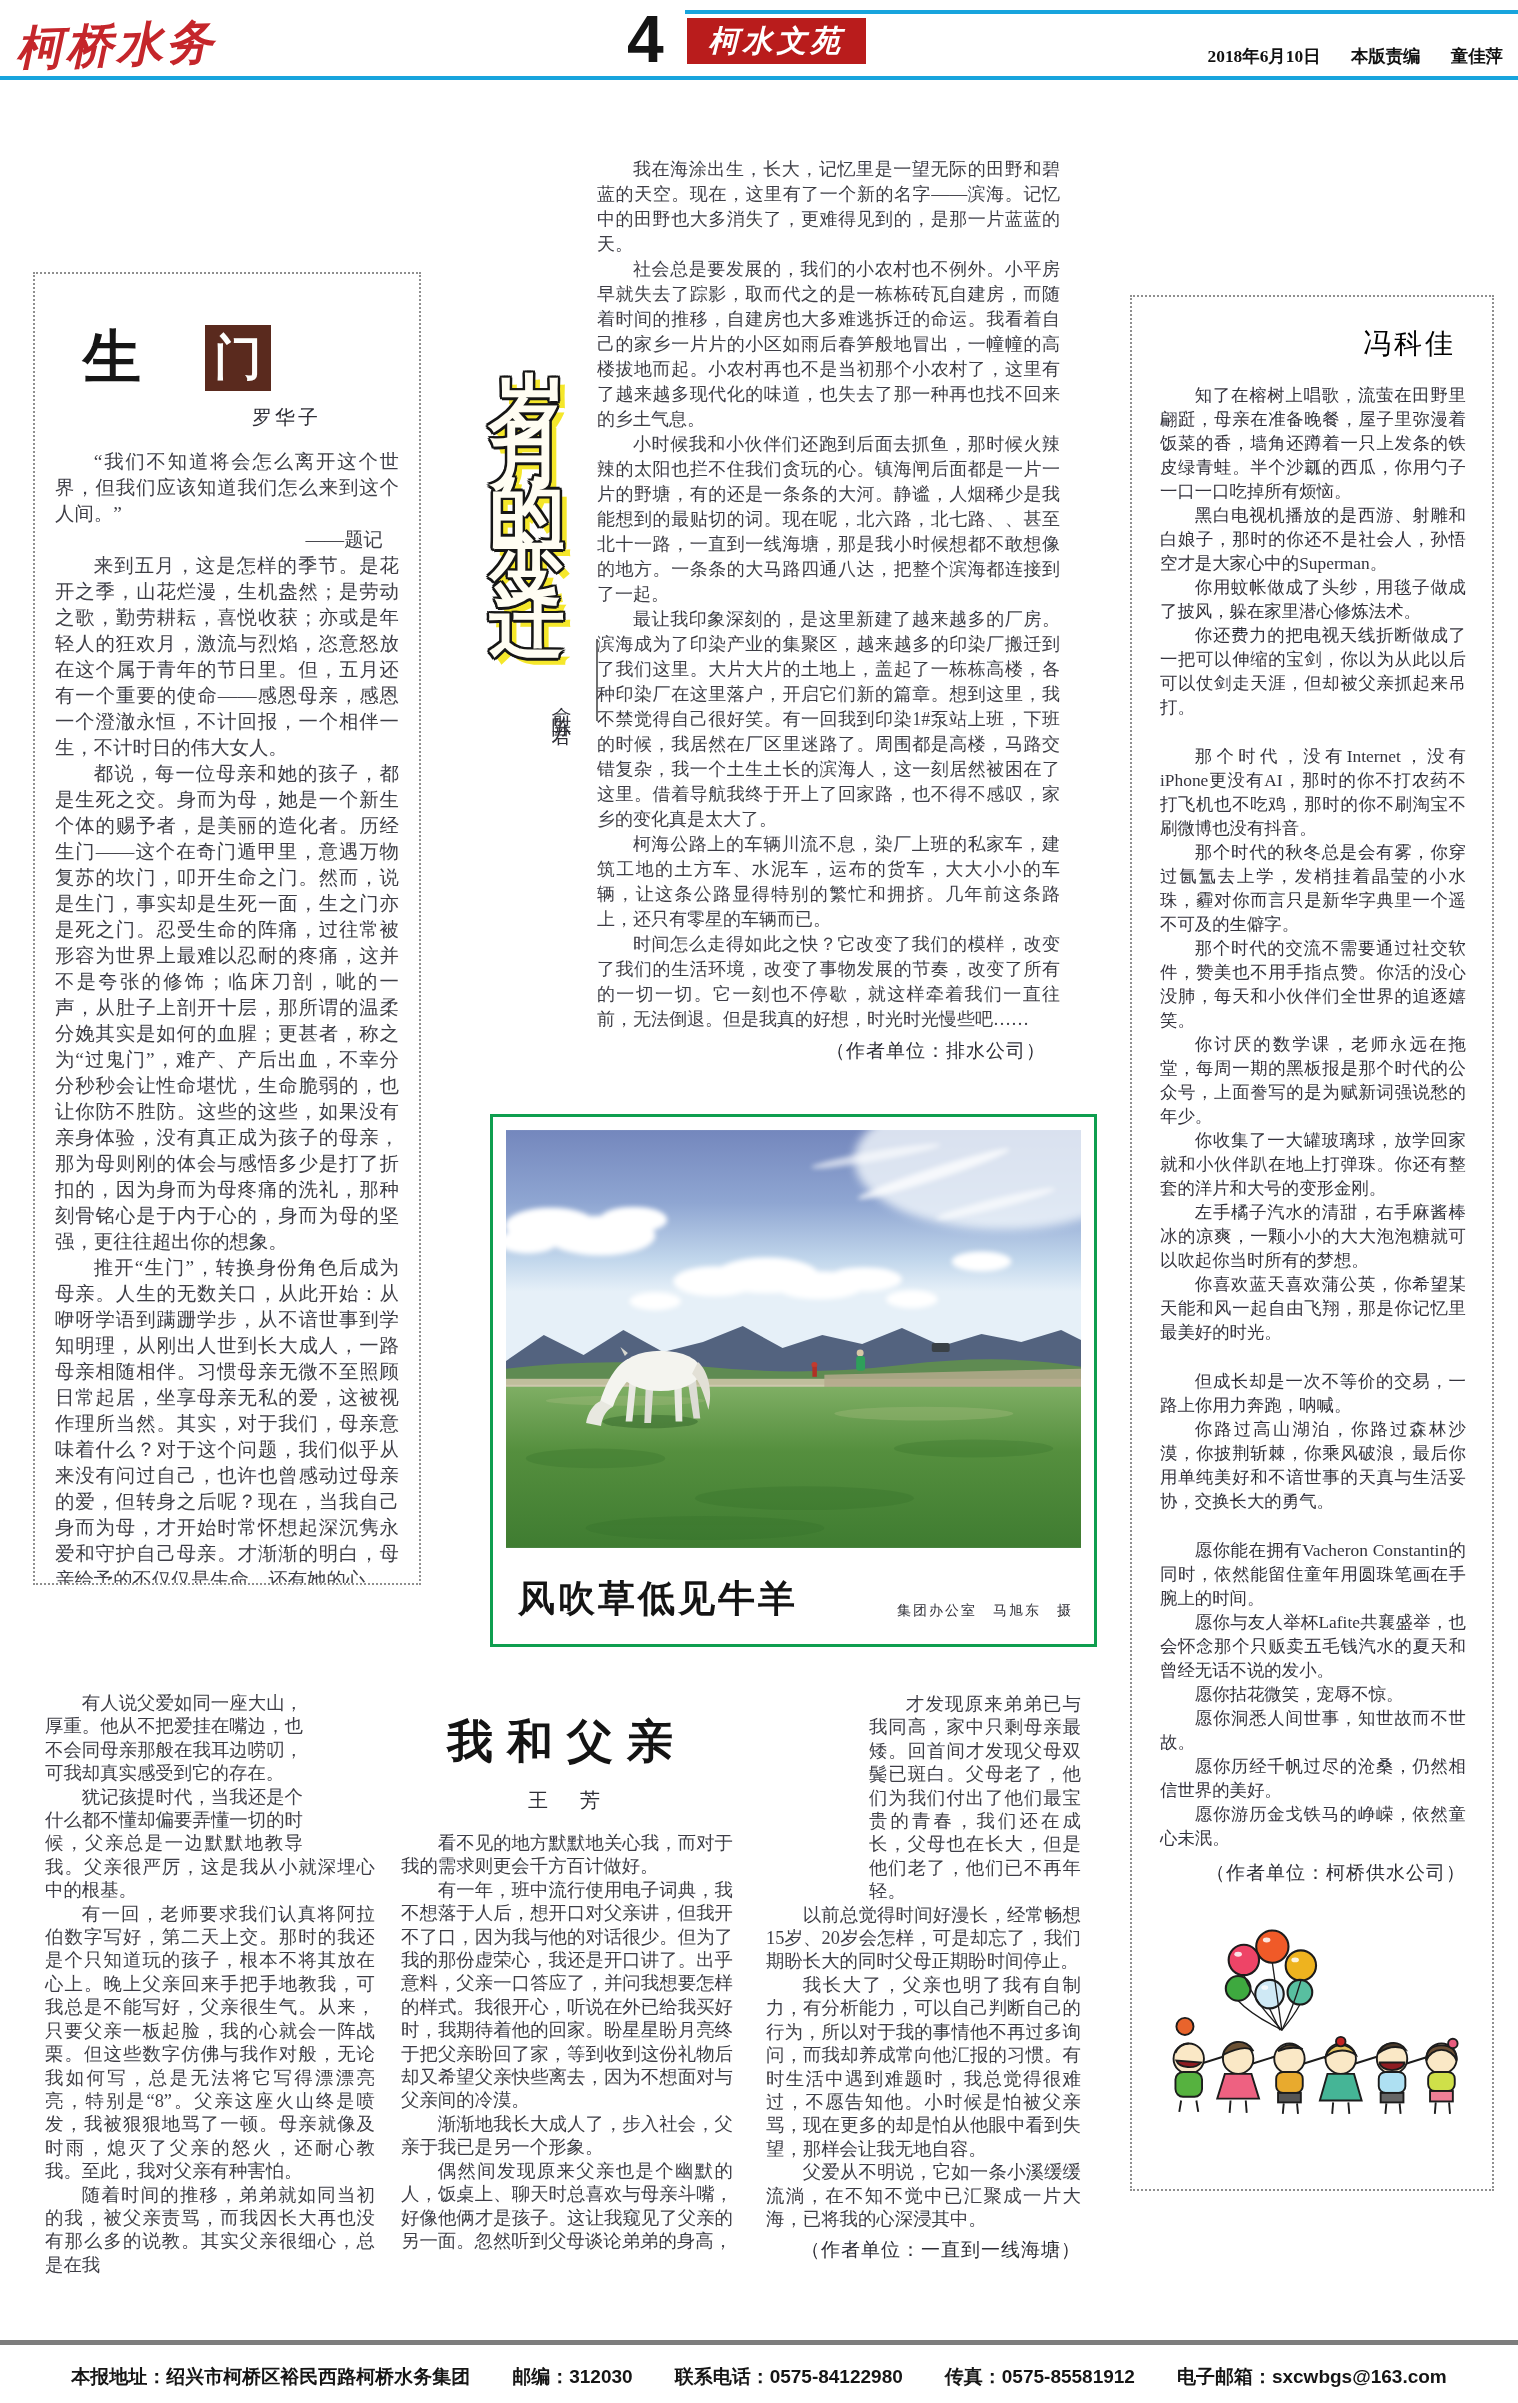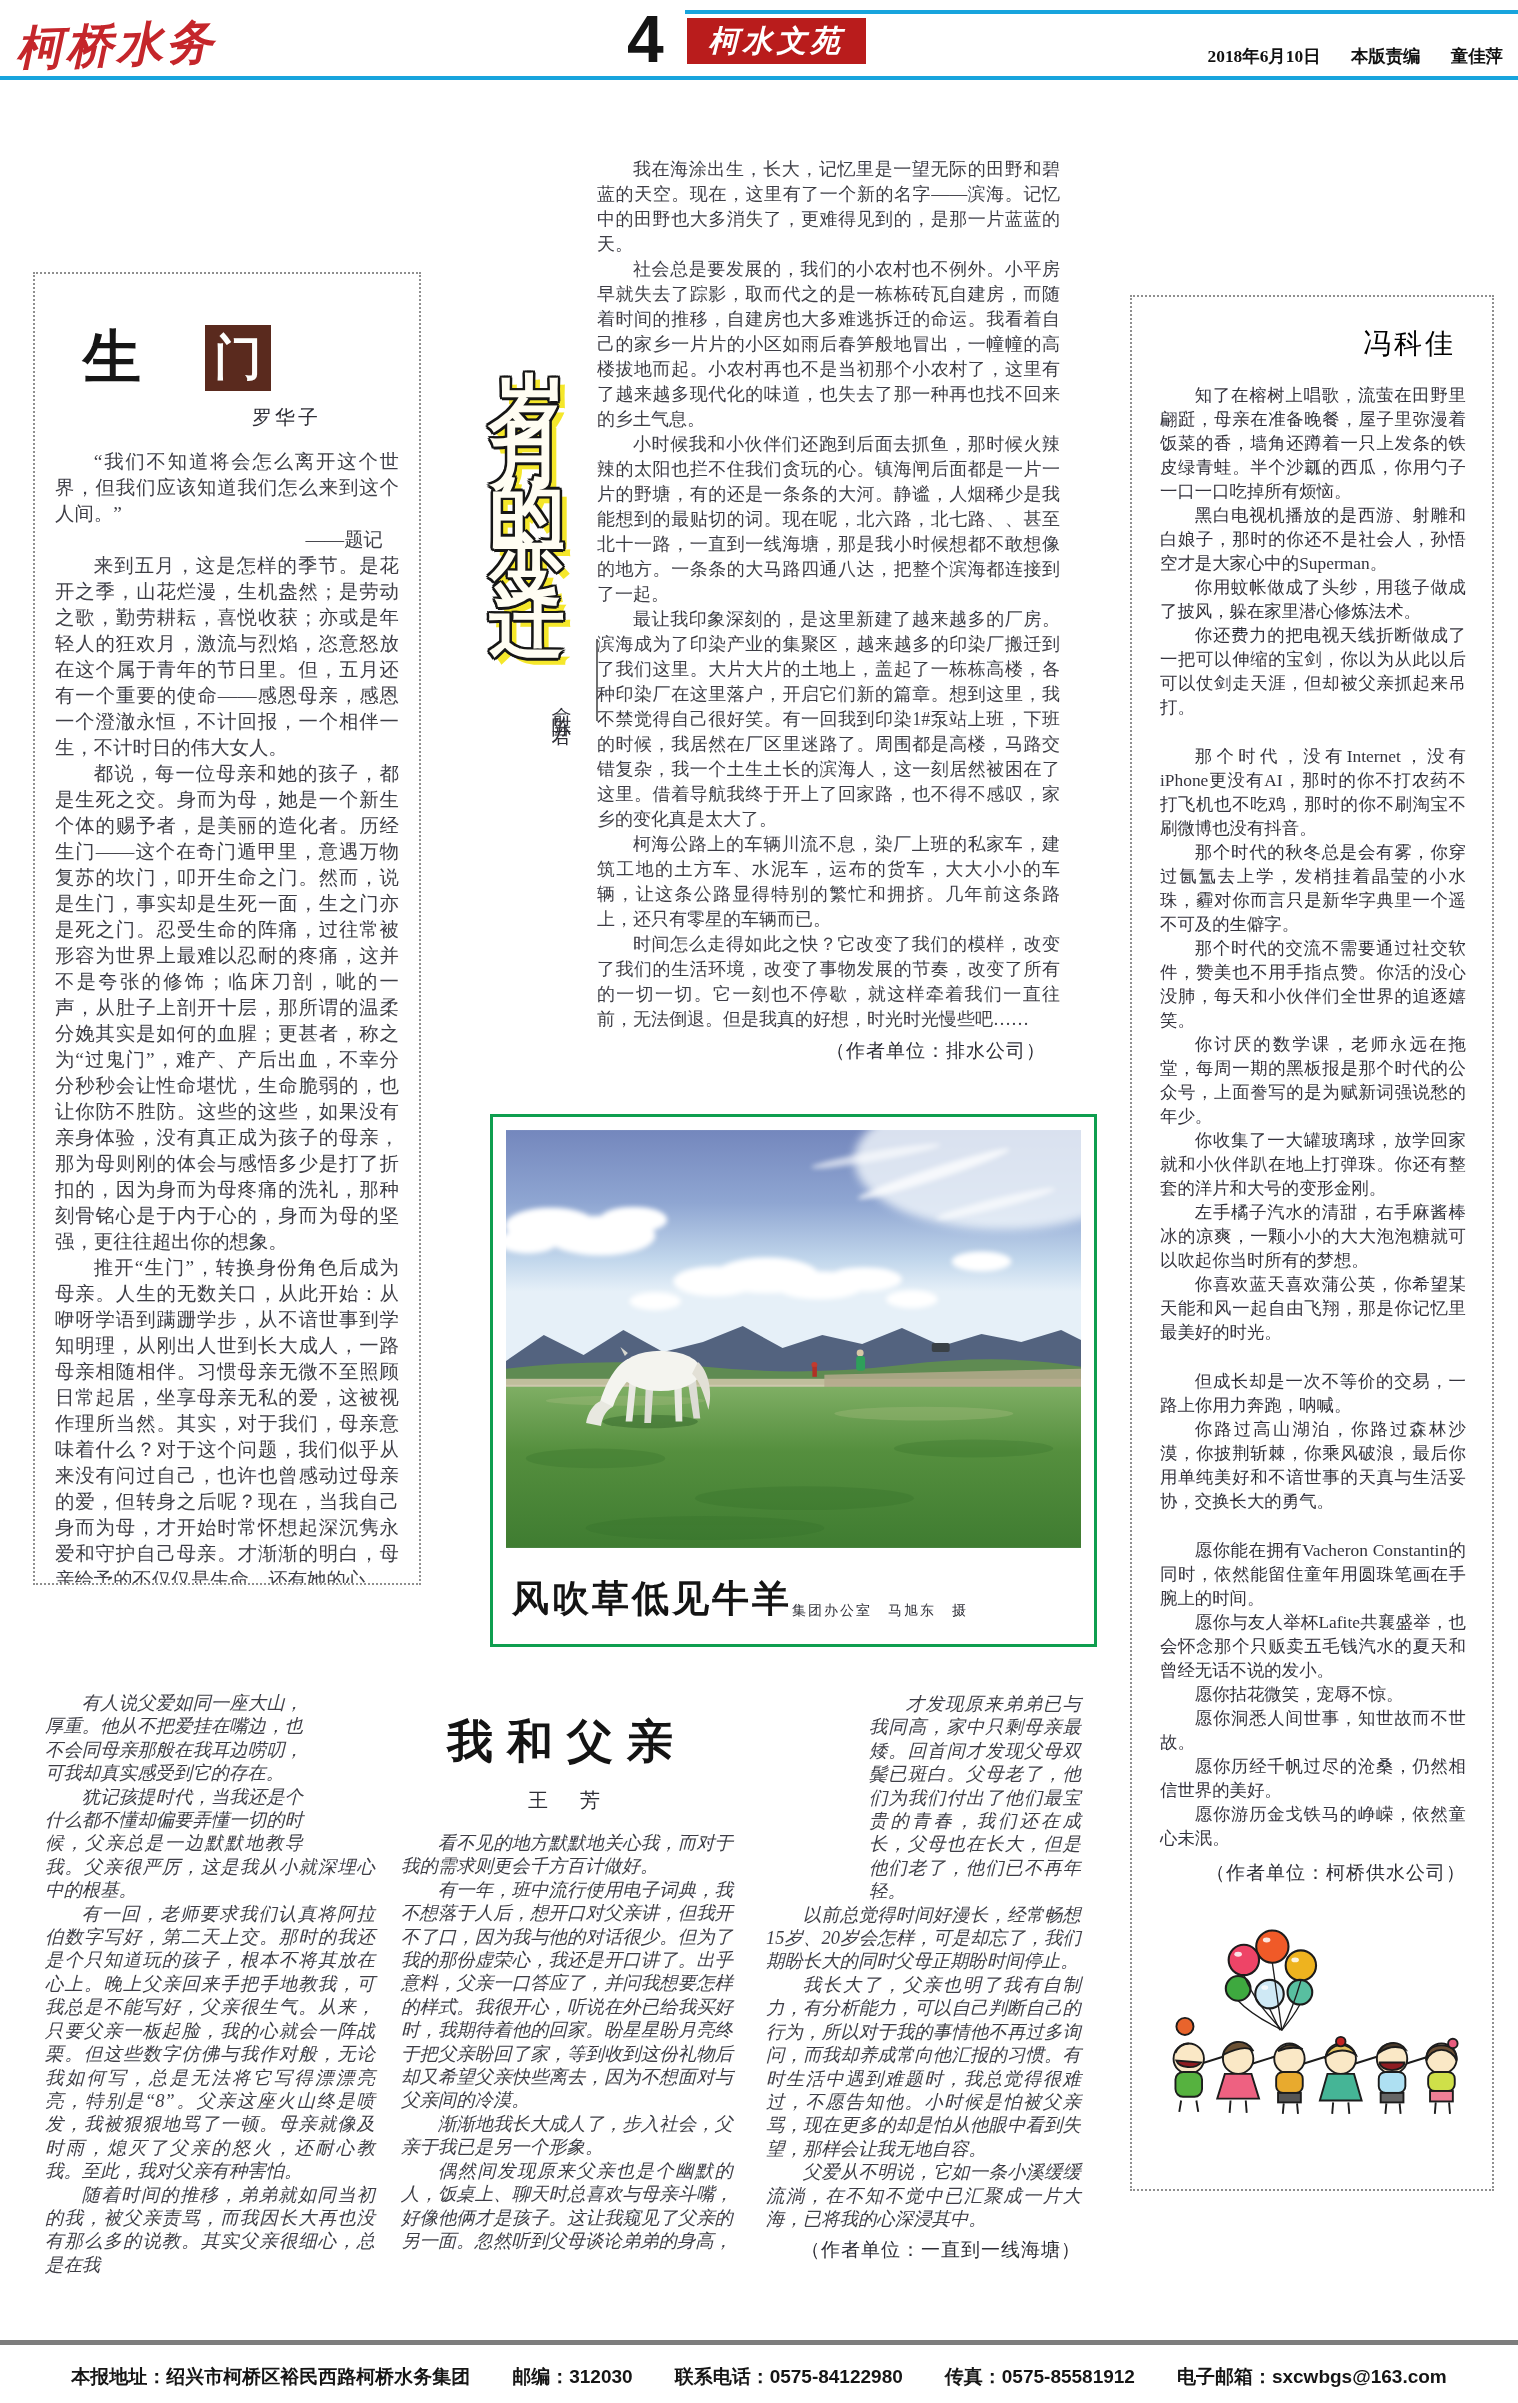--- a/index.html
+++ b/index.html
@@ -46,37 +46,37 @@
            font-size:20px;letter-spacing:10px;color:#2e2e36;}
   .vrule{left:596px;top:639px;width:2px;height:82px;background:#6f6f6f;}
   .mid-text{left:597px;top:157px;width:463px;height:846px;}
   .mid-text .para{font-size:18px;line-height:25px;}
   .mid-text .credit{padding-right:14px;}
 
   
   .photo-box{left:490px;top:1114px;width:607px;height:533px;border:3px solid #0f9e4f;background:#fff;
              box-sizing:border-box;padding:13px 13px 0 13px;}
   .photo-frame{width:575px;height:418px;position:relative;overflow:hidden;background:#bcd2e8;}
-  .photo-caption-row{display:flex;align-items:flex-end;padding:26px 8px 0 6px;}
+  .photo-caption-row{display:flex;align-items:flex-end;justify-content:space-between;padding:26px 8px 0 6px;margin-left:6px;}
   .photo-caption{font-size:37px;font-weight:bold;color:#141414;letter-spacing:3px;}
   .photo-credit{font-size:14px;letter-spacing:2px;color:#2e2e36;padding-bottom:4px;}
 
   
   .right-box{left:1130px;top:295px;width:364px;height:1896px;padding:26px 26px 8px 28px;box-sizing:border-box;}
   .rt-title{font-family:"Liberation Sans","DejaVu Sans",sans-serif;font-size:46px;font-weight:bold;
             color:#9f2433;letter-spacing:7px;margin:10px 0 10px 6px;}
   .rt-author{text-align:right;font-size:28px;letter-spacing:3px;color:#000000;margin:2px 10px 20px 0;}
   .right-box .para{font-size:17.4px;line-height:24px;color:#34333d;}
   .right-box .gap{margin-top:25px;}
   .right-box .credit{margin-top:10px;}
   .clipart{display:block;margin:34px auto 0 auto;}
 
   
   .b-col{position:absolute;}
-  .b-col .para{font-size:18.4px;line-height:23.4px;font-style:italic;}
+  .b-col .para{font-size:18.4px;line-height:23.4px;}
   .col1{left:45px;top:1692px;width:330px;height:498px;}
   .col2{left:401px;top:1703px;width:332px;height:557px;}
   .col3{left:766px;top:1693px;width:315px;height:597px;}
   .bt-title{font-family:"Liberation Sans","DejaVu Sans",sans-serif;text-align:center;font-size:46px;
             font-weight:bold;color:#141414;letter-spacing:14px;margin:8px 0 14px 0;}
   .bt-author{text-align:center;font-size:20px;letter-spacing:6px;color:#2e2e36;margin-bottom:18px;}
   .spacer-r{float:right;width:72px;height:149px;}
   .spacer-l{float:left;width:103px;height:191px;}
 
   

